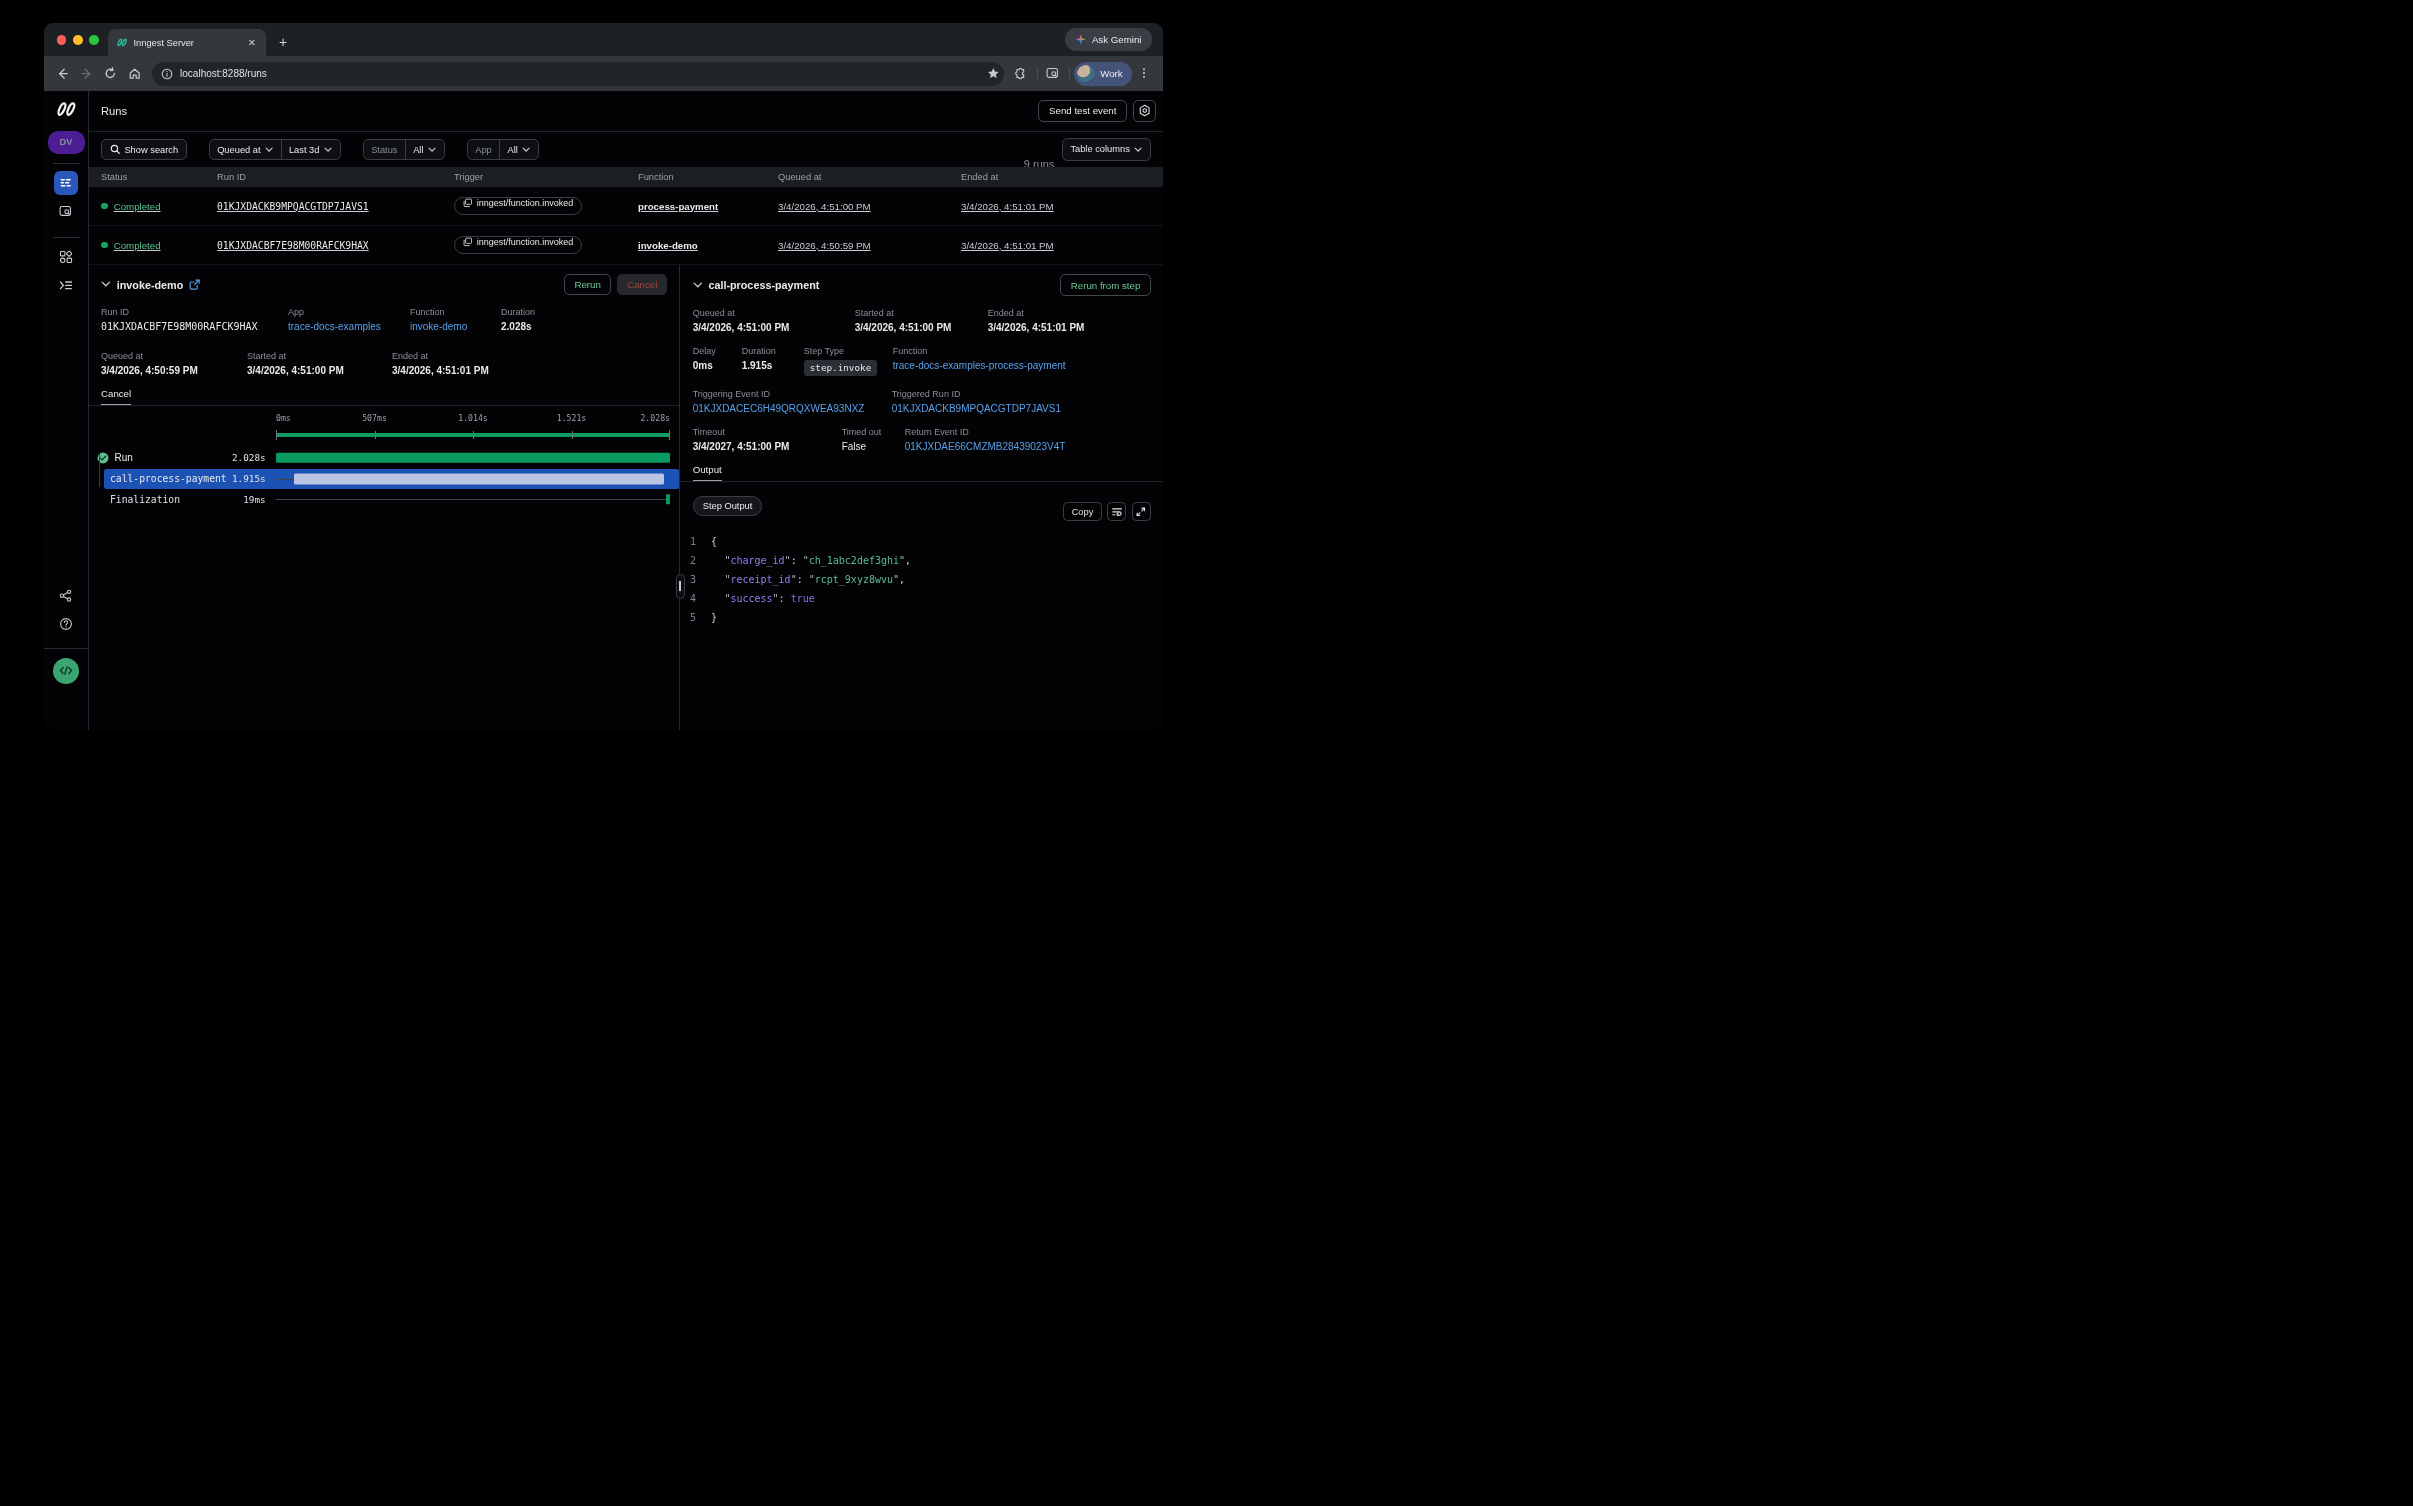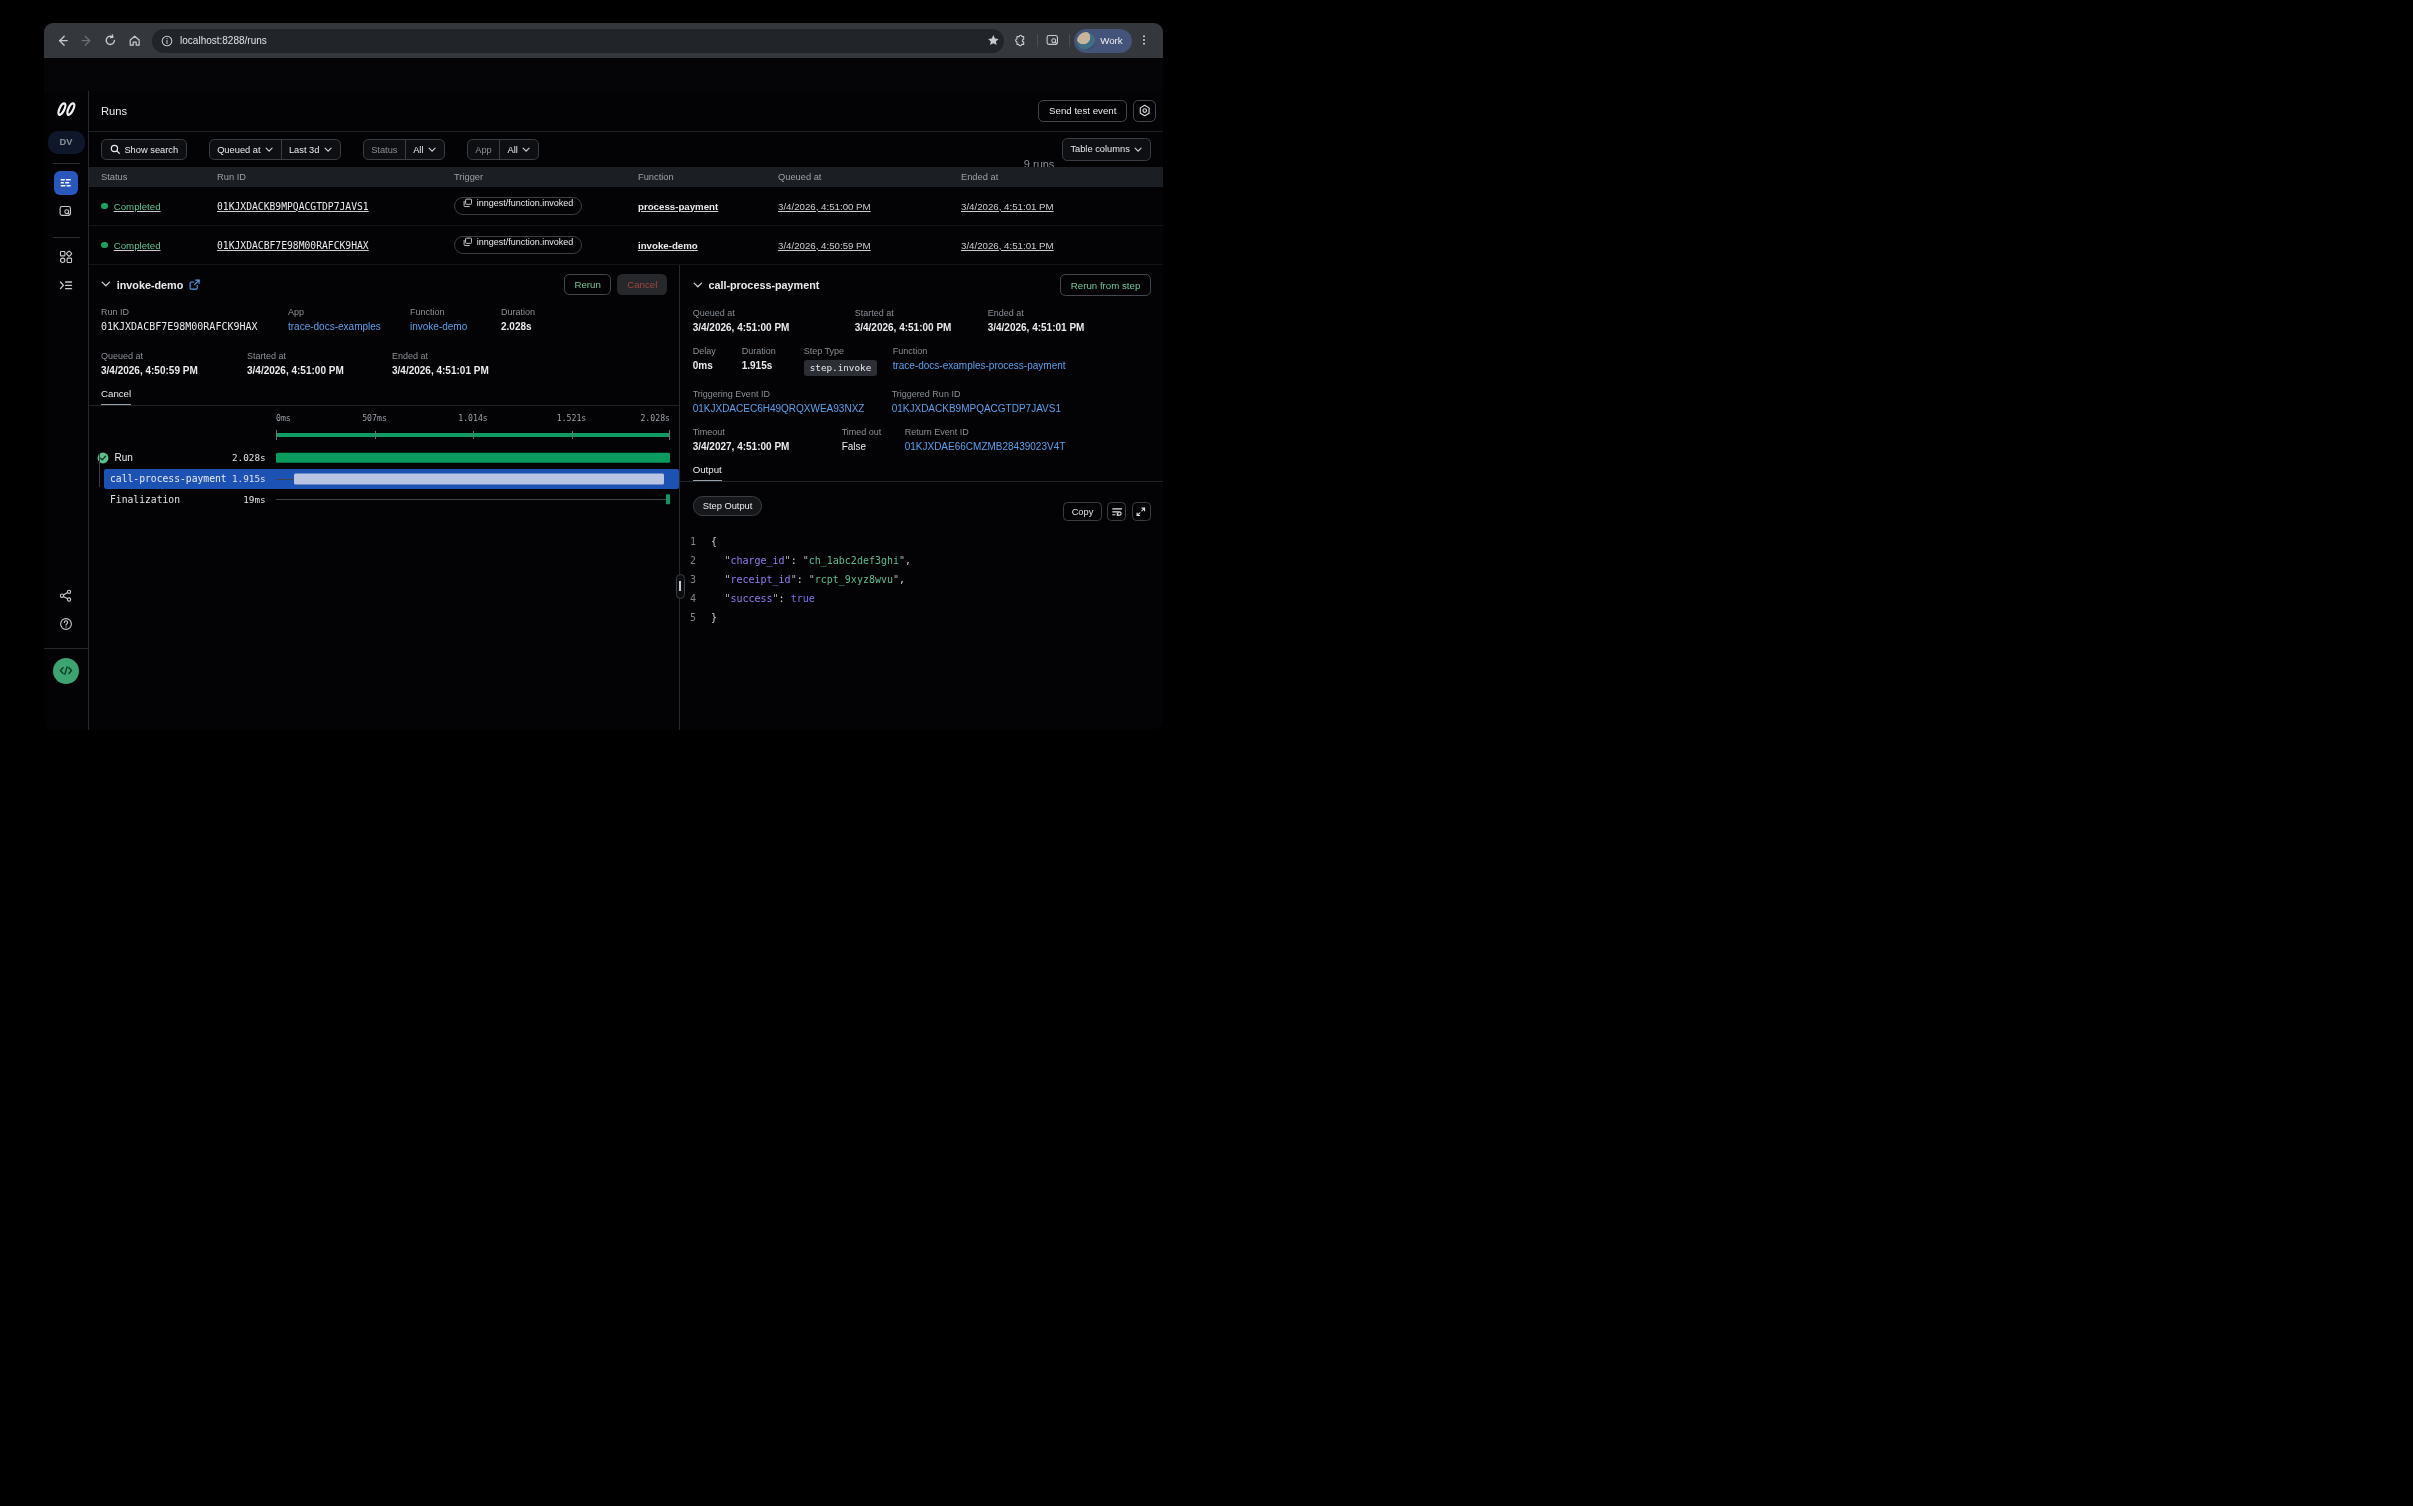--- a/index.html
+++ b/index.html
@@ -21,21 +21,21 @@
   .urlbar { flex:1; height:24px; background:#212429; border-radius:12px; display:flex; align-items:center; gap:7.5px; padding:0 4.5px 0 9px; margin:0 4.5px; min-width:0; }
   .url-text { font-size:10px; color:#dfe1e4; flex:1; }
   .sep-v { width:0.7px; height:13.4px; background:#4a4e54; margin:0 3px; }
   .work-chip { height:24px; background:#445379; border-radius:12px; display:flex; align-items:center; gap:5.2px; padding:0 9px 0 3px; color:#eef0f3; font-size:9.7px; }
   .avatar { width:18px; height:18px; border-radius:50%; background:radial-gradient(circle at 35% 30%,#c8b49a 0 38%,#3f6f86 42% 70%,#274b60 74%); }
 
   
   .app { position:absolute; top:68px; left:0; right:0; bottom:0; display:flex; background:#030305; }
   .sidebar { width:45px; border-right:0.7px solid #26292e; display:flex; flex-direction:column; align-items:center; padding-top:8.2px; flex:0 0 auto; }
   .logo { width:23px; height:19.4px; margin-bottom:12.7px; }
-  .dv-badge { width:37px; height:22.4px; border-radius:10px; background:#0f172a; color:#8a8f96; font-size:9.3px; font-weight:bold; display:flex; align-items:center; justify-content:center; }
+  .dv-badge { width:37px; height:22.4px; border-radius:10px; background:#4c1d95; color:#8a8f96; font-size:9.3px; font-weight:bold; display:flex; align-items:center; justify-content:center; }
   .side-div { width:27px; height:0.7px; background:#2a2d32; margin:9.7px 0 6.7px; }
   .sbtn { width:24px; height:24px; border-radius:6px; display:flex; align-items:center; justify-content:center; color:#c7cacd; margin-bottom:4.5px; }
   .sbtn.active { background:#2a57bb; color:#fff; }
   .side-bottom { margin-top:auto; display:flex; flex-direction:column; align-items:center; width:100%; }
   .side-footer { width:100%; border-top:0.7px solid #26292e; margin-top:7.5px; padding:9px 0 0; display:flex; justify-content:center; height:82px; }
   .code-fab { width:26px; height:26px; border-radius:50%; background:#3ba470; display:flex; align-items:center; justify-content:center; }
 
   .main { flex:1; display:flex; flex-direction:column; min-width:0; }
   .appheader { height:41px; display:flex; align-items:center; padding:0 7.5px 0 12px; border-bottom:0.7px solid #1f2227; flex:0 0 auto; }
   .page-title { font-size:11.2px; color:#e8eaec; }
@@ -121,20 +121,42 @@
 
   .resize-handle { position:absolute; left:-4.5px; top:309px; width:9px; height:24.6px; border:0.7px solid #3a3e44; border-radius:4.5px; background:#0a0c0f; display:flex; align-items:center; justify-content:center; z-index:5; }
   .resize-handle i { width:1.1px; height:9.7px; background:#c7cacd; }
   svg { display:block; }
 </style>
 </head>
 <body>
 
 <div class="window">
 
+  <div class="tabstrip">
+    <div class="lights">
+      <span class="light" style="background:#ff5f57"></span>
+      <span class="light" style="background:#febc2e"></span>
+      <span class="light" style="background:#28c840"></span>
+    </div>
+    <div class="tab">
+      <span>
+        <svg width="12" height="10.4" viewBox="0 0 16 14" fill="none" stroke="#2cb59a" stroke-width="2" stroke-linecap="round">
+            <path d="M3 11.5 C1.5 10 5 2 7.2 3.2 C9 4.4 5 12.5 3 11.5 Z"></path>
+            <path d="M9 11.5 C7.5 10 11 2 13.2 3.2 C15 4.4 11 12.5 9 11.5 Z"></path>
+          </svg>
+      </span>
+      <span class="tab-title">Inngest Server</span>
+      <span class="tab-close">✕</span>
+    </div>
+    <div class="newtab">+</div>
+    <div class="gemini-pill">
+      <span class="gem"></span>
+      <span>Ask Gemini</span>
+    </div>
+  </div>
 
   <div class="toolbar">
     <div class="tbtn">
       <svg width="13.4" height="13.4" viewBox="0 0 18 18" stroke="#c7cacd" stroke-width="1.8" fill="none" stroke-linecap="round">
           <path d="M11 3 L5 9 L11 15"></path>
           <path d="M5 9 H15"></path>
         </svg>
     </div>
     <div class="tbtn">
       <svg width="13.4" height="13.4" viewBox="0 0 18 18" stroke="#6a6e73" stroke-width="1.8" fill="none" stroke-linecap="round">

